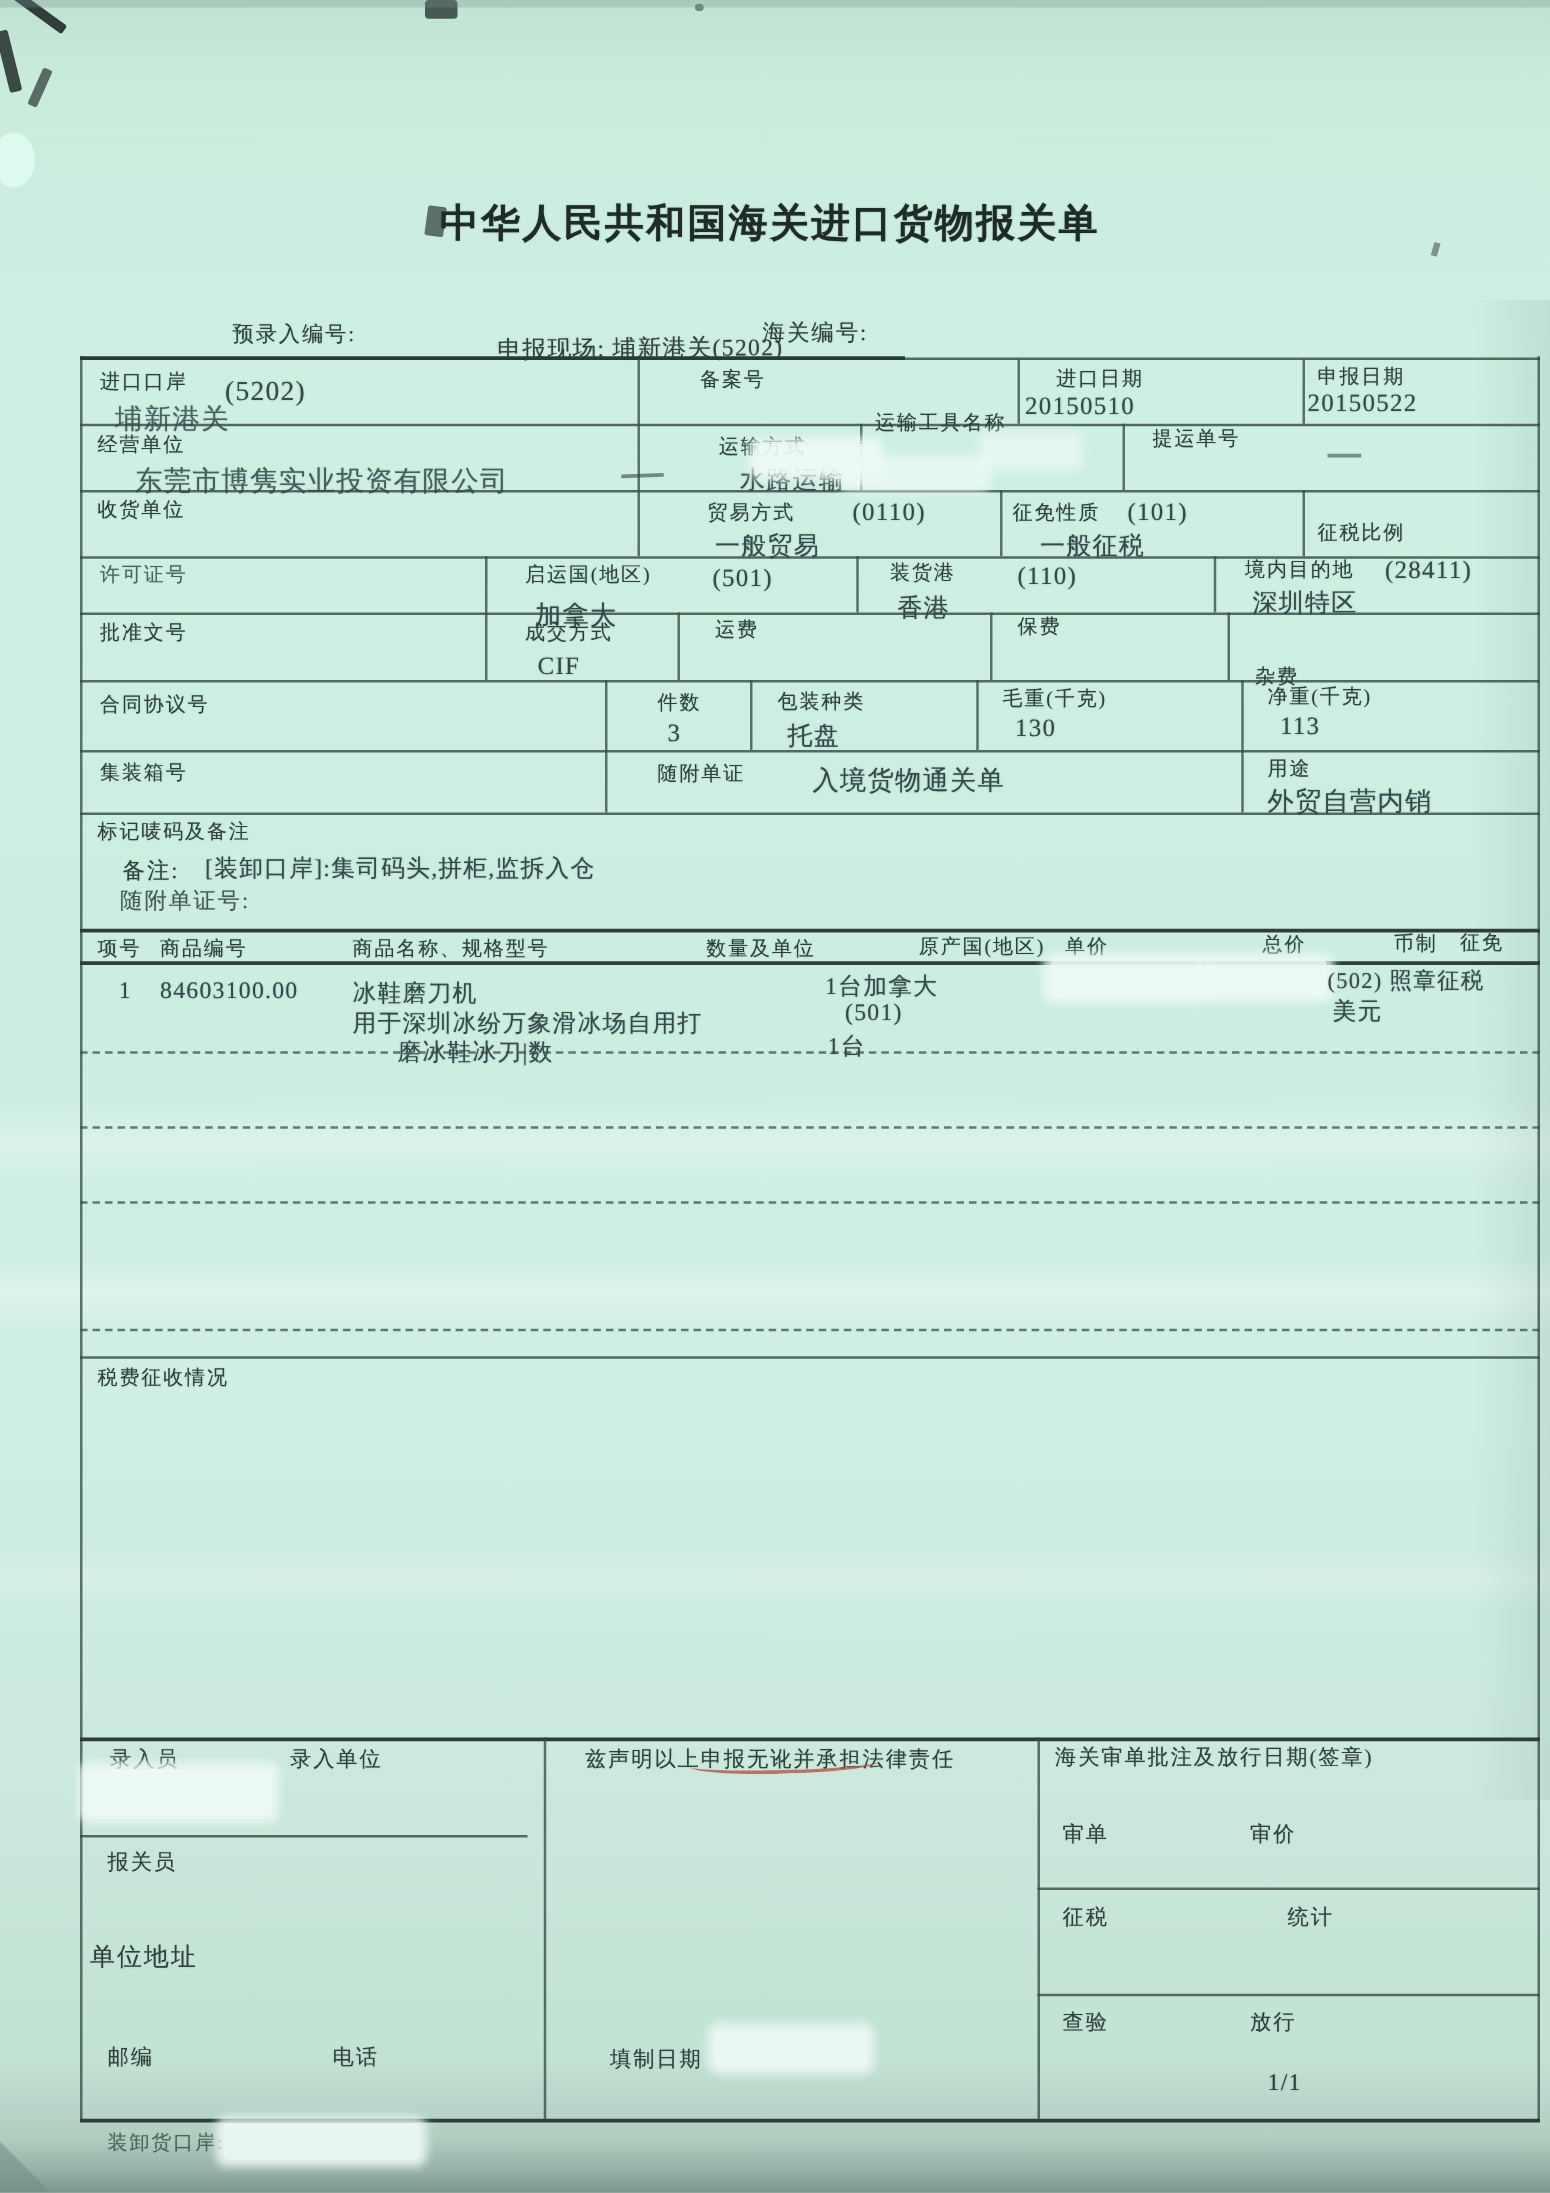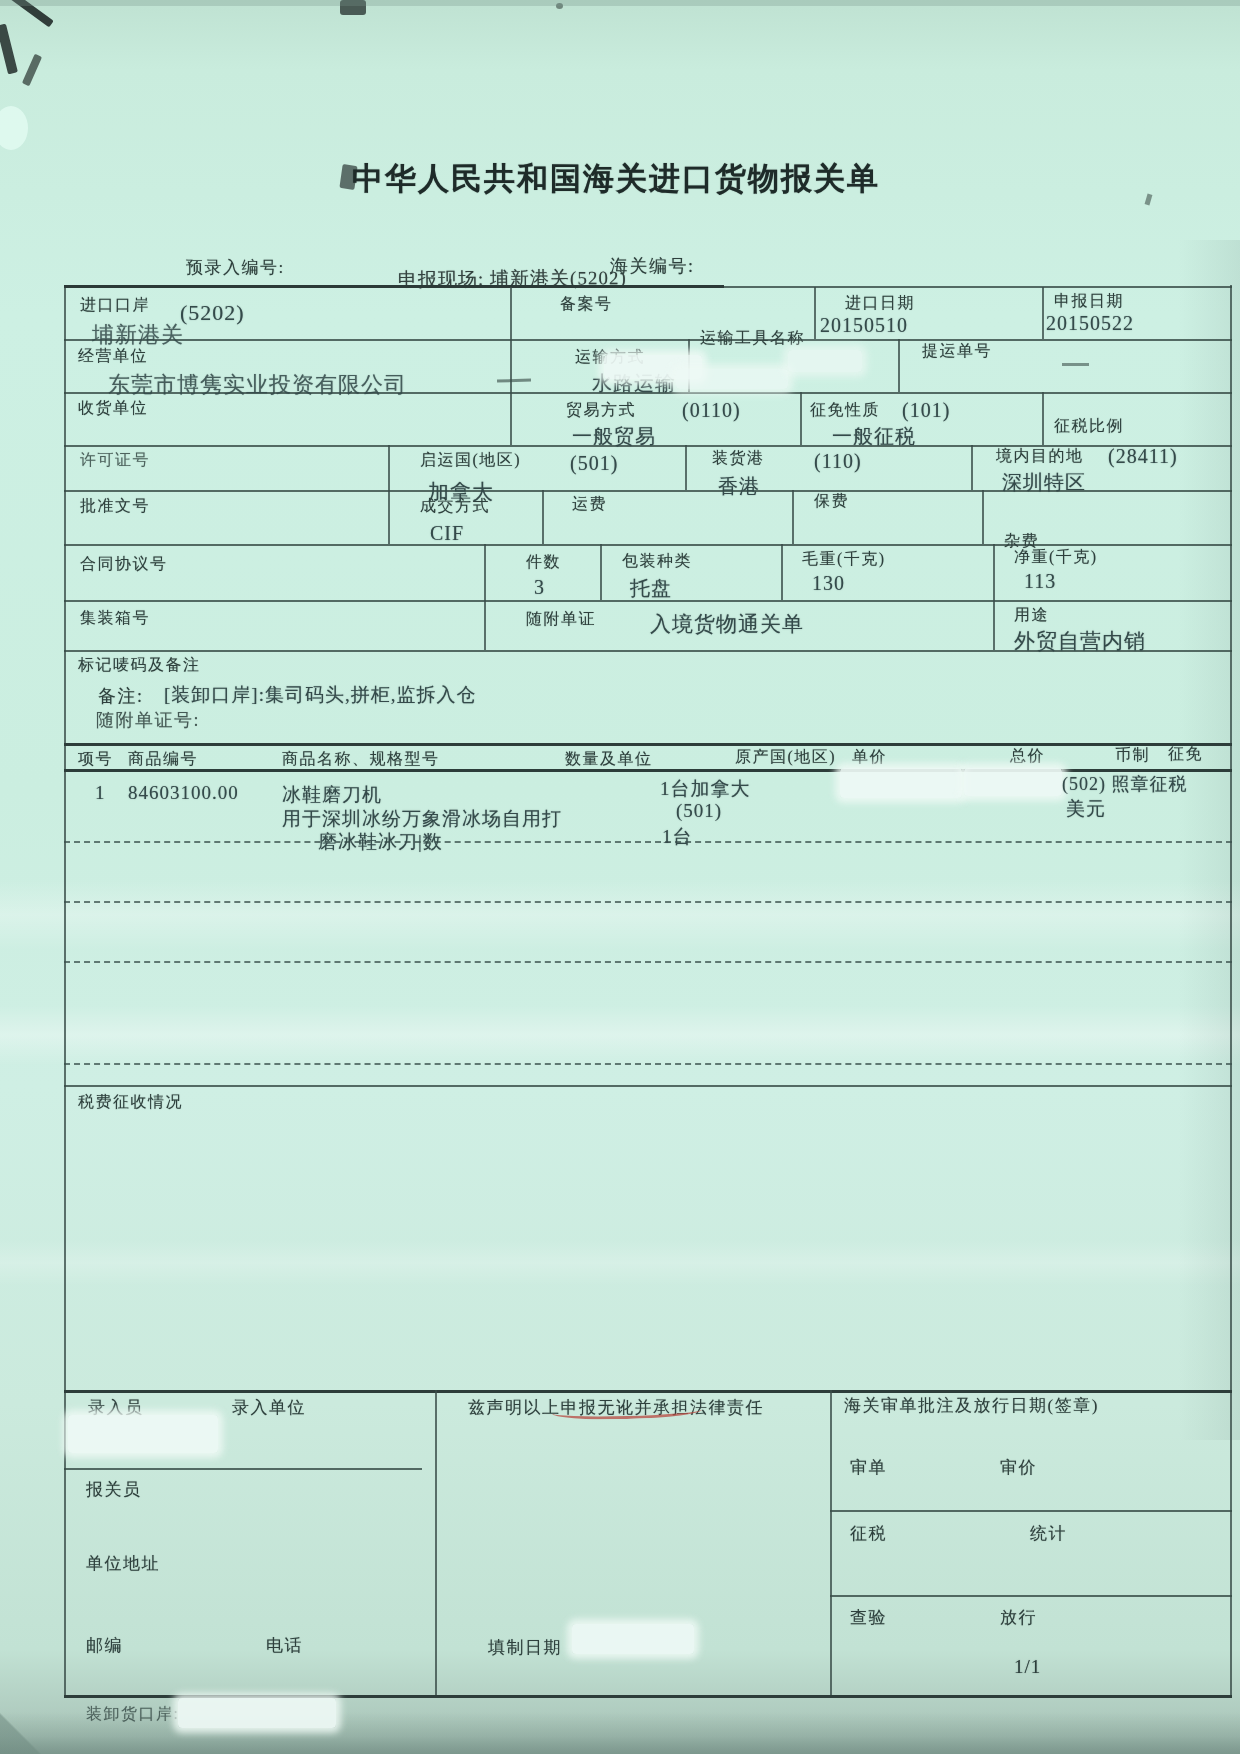--- a/index.html
+++ b/index.html
@@ -192,21 +192,21 @@
   <div class="lbl" style="left:232px;top:1396px;font-size:17px;">录入单位</div>
   <div class="blur" style="left:68px;top:1415px;width:150px;height:38px;"></div>
   <div class="lbl" style="left:468px;top:1396px;font-size:17px;">兹声明以上申报无讹并承担法律责任</div>
   <div class="artifact" style="left:552px;top:1404px;width:150px;height:12px;border-bottom:3px solid #b84a42;border-radius:50%;transform:rotate(-1.5deg);opacity:.75;"></div>
   <div class="lbl" style="left:844px;top:1394px;font-size:17px;">海关审单批注及放行日期(签章)</div>
   <div class="lbl" style="left:850px;top:1456px;font-size:17px;">审单</div>
   <div class="lbl" style="left:1000px;top:1456px;font-size:17px;">审价</div>
   <div class="lbl" style="left:86px;top:1478px;font-size:17px;">报关员</div>
   <div class="lbl" style="left:850px;top:1522px;font-size:17px;text-align:right;">征税</div>
   <div class="lbl" style="left:1004px;top:1522px;font-size:17px;margin-left:26px;">统计</div>
-  <div class="lbl" style="left:86px;top:1552px;font-size:17px;">单位地址</div>
+  <div class="lbl" style="left:72px;top:1552px;font-size:20px;">单位地址</div>
   <div class="lbl" style="left:850px;top:1606px;font-size:17px;">查验</div>
   <div class="lbl" style="left:1000px;top:1606px;font-size:17px;">放行</div>
   <div class="lbl" style="left:86px;top:1634px;font-size:17px;">邮编</div>
   <div class="lbl" style="left:266px;top:1634px;font-size:17px;">电话</div>
   <div class="lbl" style="left:488px;top:1636px;font-size:17px;">填制日期</div>
   <div class="blur" style="left:572px;top:1624px;width:122px;height:30px;"></div>
   <div class="val" style="left:1014px;top:1656px;font-size:19px;color:#2c3d3a;">1/1</div>
   <div class="lbl" style="left:86px;top:1704px;opacity:.75;">装卸货口岸:</div>
   <div class="blur" style="left:178px;top:1698px;width:158px;height:30px;"></div>
 

